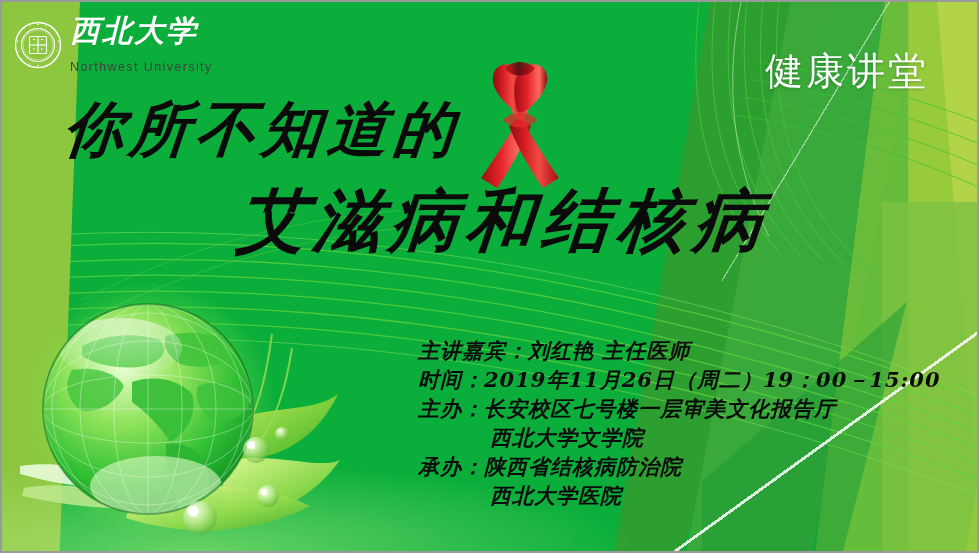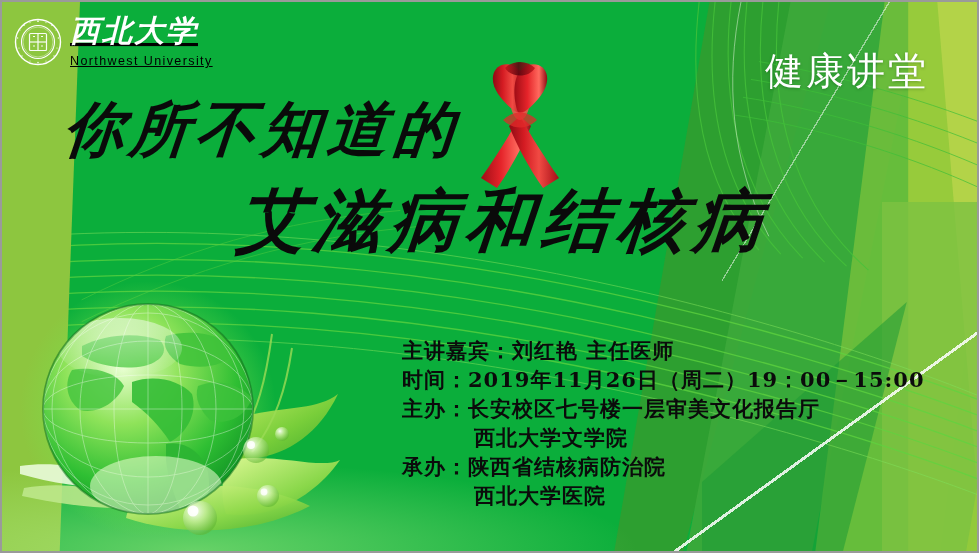--- a/index.html
+++ b/index.html
@@ -55,33 +55,33 @@
   .curves{position:absolute;inset:0;}
   .curves svg{width:100%;height:100%;display:block;}
 
   
   .bottom-glow{
     position:absolute;left:0;bottom:0;width:640px;height:90px;
     background:radial-gradient(ellipse at 30% 100%,rgba(180,240,140,.55),rgba(11,174,59,0) 70%);
   }
 
   
-  .logo{position:absolute;left:12px;top:14px;display:flex;align-items:center;gap:8px;text-decoration:underline;}
+  .logo{position:absolute;left:12px;top:14px;display:flex;align-items:center;gap:8px;}
   .seal{width:48px;height:48px;position:relative;}
   .seal svg{display:block;}
   .logo-text{display:flex;flex-direction:column;line-height:1;}
   .logo-cn{
     font-family:"DejaVu Serif","Liberation Serif",serif;
     font-size:30px;color:#ffffff;font-weight:700;letter-spacing:2px;
     font-style:italic;
     text-shadow:0 1px 0 rgba(0,0,0,.10);
   }
   .logo-en{
     font-family:"Liberation Sans","DejaVu Sans",sans-serif;
-    font-size:12.5px;color:#000000;letter-spacing:1.4px;margin-top:9px;text-align:right;
+    font-size:12.5px;color:#404040;letter-spacing:1.4px;margin-top:15px;text-align:right;
   }
 
   
   .header-badge{
     position:absolute;right:48px;top:44px;
     font-family:"DejaVu Sans","Liberation Sans",sans-serif;
     font-size:38px;color:#ffffff;letter-spacing:3px;
     text-shadow:0 1px 3px rgba(0,60,0,.35);
     white-space:nowrap;
   }
@@ -103,23 +103,24 @@
   }
 
   
   .ribbon{position:absolute;left:463px;top:52px;width:110px;height:145px;}
 
   
   .globe{position:absolute;left:18px;top:272px;width:320px;height:280px;}
 
   
   .info{
-    position:absolute;left:400px;top:334px;
+    position:absolute;left:416px;top:334px;
     font-family:"DejaVu Serif","Liberation Serif",serif;
     color:#0b0b0b;
+    font-style:italic;
   }
   .info-line{
     font-size:21px;line-height:29px;white-space:nowrap;
     font-weight:700;letter-spacing:1px;
   }
   .info-line.indent{padding-left:72px;}
 </style>
 </head>
 <body>
 

